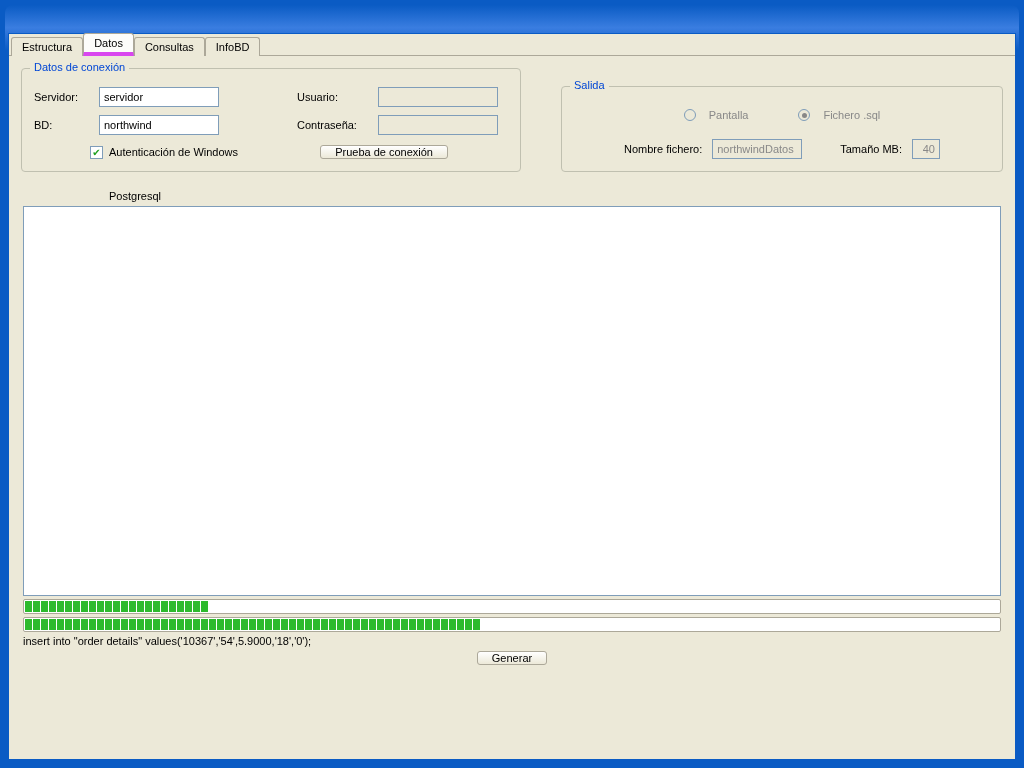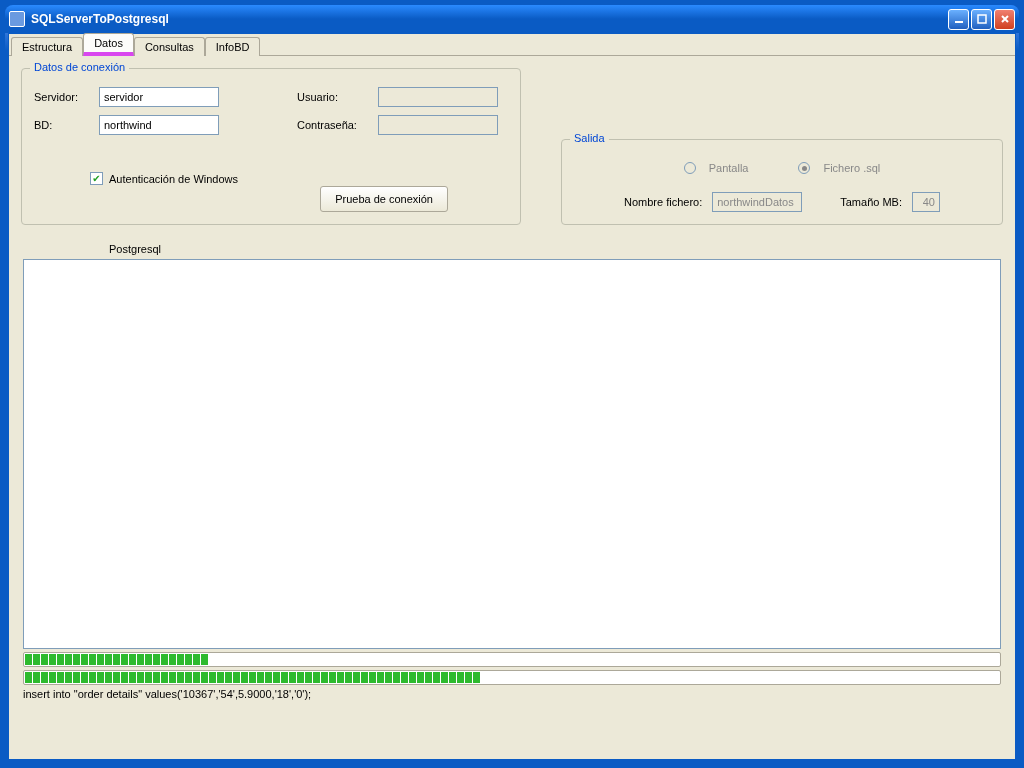--- a/index.html
+++ b/index.html
@@ -22,62 +22,41 @@
 .groupbox-title { position: absolute; top: -8px; left: 8px; background: #ece9d8; padding: 0 4px; color: #0046d5; }
 .top-row { display: flex; gap: 40px; margin-bottom: 18px; align-items: flex-end; }
 .conn-box { width: 500px; }
 .salida-box { flex: 1; }
 .form-label { width: 48px; }
 .form-label2 { width: 64px; }
 .text-input { border: 1px solid #7f9db9; background: #fff; height: 20px; padding: 0 4px; width: 120px; }
 .text-input.disabled { background: #ece9d8; color: #888; }
 .checkbox-wrap { display: flex; align-items: center; gap: 6px; margin-left: 56px; }
 .checkbox { width: 13px; height: 13px; border: 1px solid #7f9db9; background: #fff; display: flex; align-items: center; justify-content: center; color: #21a121; font-size: 10px; }
-.btn { border: 1px solid #aca899; background: linear-gradient(to bottom, #fff, #ece9d8); padding: 6px 14px; border-radius: 3px; cursor: pointer; margin-top: 41px; }
+.btn { border: 1px solid #aca899; background: linear-gradient(to bottom, #fff, #ece9d8); padding: 0 14px; border-radius: 3px; cursor: pointer; }
 .radio-wrap { display: flex; align-items: center; gap: 13px; }
 .radio { width: 12px; height: 12px; border: 1px solid #7f9db9; border-radius: 50%; background: #fff; display: flex; align-items: center; justify-content: center; }
 .radio.disabled { background: #ece9d8; }
 .radio-dot { width: 5px; height: 5px; background: #444; border-radius: 50%; }
 .radio.disabled .radio-dot { background: #888; }
 .radio-label.disabled { color: #888; }
 .salida-row1 { display: flex; gap: 50px; justify-content: center; margin-top: 4px; margin-bottom: 18px; }
 .salida-row2 { display: flex; align-items: center; gap: 10px; justify-content: center; }
 .postgres-label { margin-left: 88px; margin-bottom: 4px; }
 .big-box { border: 1px solid #7f9db9; background: #fff; height: 390px; margin: 0 2px; }
 .progress { border: 1px solid #aca899; background: #fff; height: 15px; margin: 3px 2px; border-radius: 2px; overflow: hidden; display: flex; align-items: center; padding: 1px; gap: 1px; }
 .pblock { width: 7px; height: 11px; background: #2dba2d; }
 .status-text { margin: 2px 2px; }
 .gen-btn-row { display: flex; justify-content: center; margin-top: 4px; }
 .cols-grid { display: grid; grid-template-columns: auto 130px 48px auto 130px; column-gap: 10px; row-gap: 8px; align-items: center; }
 </style>
 </head>
 <body>
 
 <div class="outer-frame">
-  <div class="titlebar">
-    <div class="titlebar-icon"></div>
-    <div class="titlebar-text">SQLServerToPostgresql</div>
-    <div class="win-controls">
-      <div class="win-btn win-min">
-          <svg viewBox="0 0 12 12">
-            <rect x="2" y="8" width="8" height="2" fill="#fff"></rect>
-          </svg>
-        </div>
-      <div class="win-btn win-max">
-          <svg viewBox="0 0 12 12">
-            <rect x="2" y="2" width="8" height="8" fill="none" stroke="#fff" stroke-width="1.5"></rect>
-          </svg>
-        </div>
-      <div class="win-btn win-close">
-          <svg viewBox="0 0 12 12">
-            <path d="M3 3 L9 9 M9 3 L3 9" stroke="#fff" stroke-width="2"></path>
-          </svg>
-        </div>
-    </div>
-  </div>
   <div class="client-area">
     <div class="tabstrip">
       <div class="tab">Estructura</div>
       <div class="tab active">Datos</div>
       <div class="tab">Consultas</div>
       <div class="tab">InfoBD</div>
     </div>
     <div class="tab-content">
       <div class="top-row">
         <div class="groupbox conn-box">
@@ -210,15 +189,18 @@
           <div class="pblock"></div>
           <div class="pblock"></div>
           <div class="pblock"></div>
           <div class="pblock"></div>
           <div class="pblock"></div>
           <div class="pblock"></div>
           <div class="pblock"></div>
           <div class="pblock"></div>
         </div>
       <div class="status-text">insert into "order details" values('10367','54',5.9000,'18','0');</div>
+      <div class="gen-btn-row">
+        <button class="btn">Generar</button>
+      </div>
     </div>
   </div>
 </div>
 
 </body></html>

